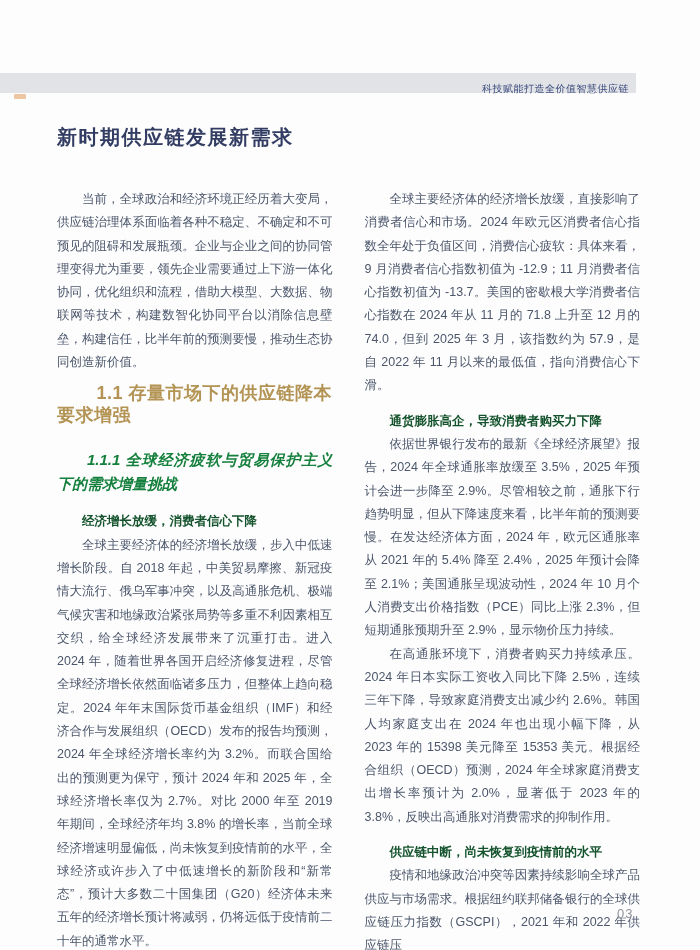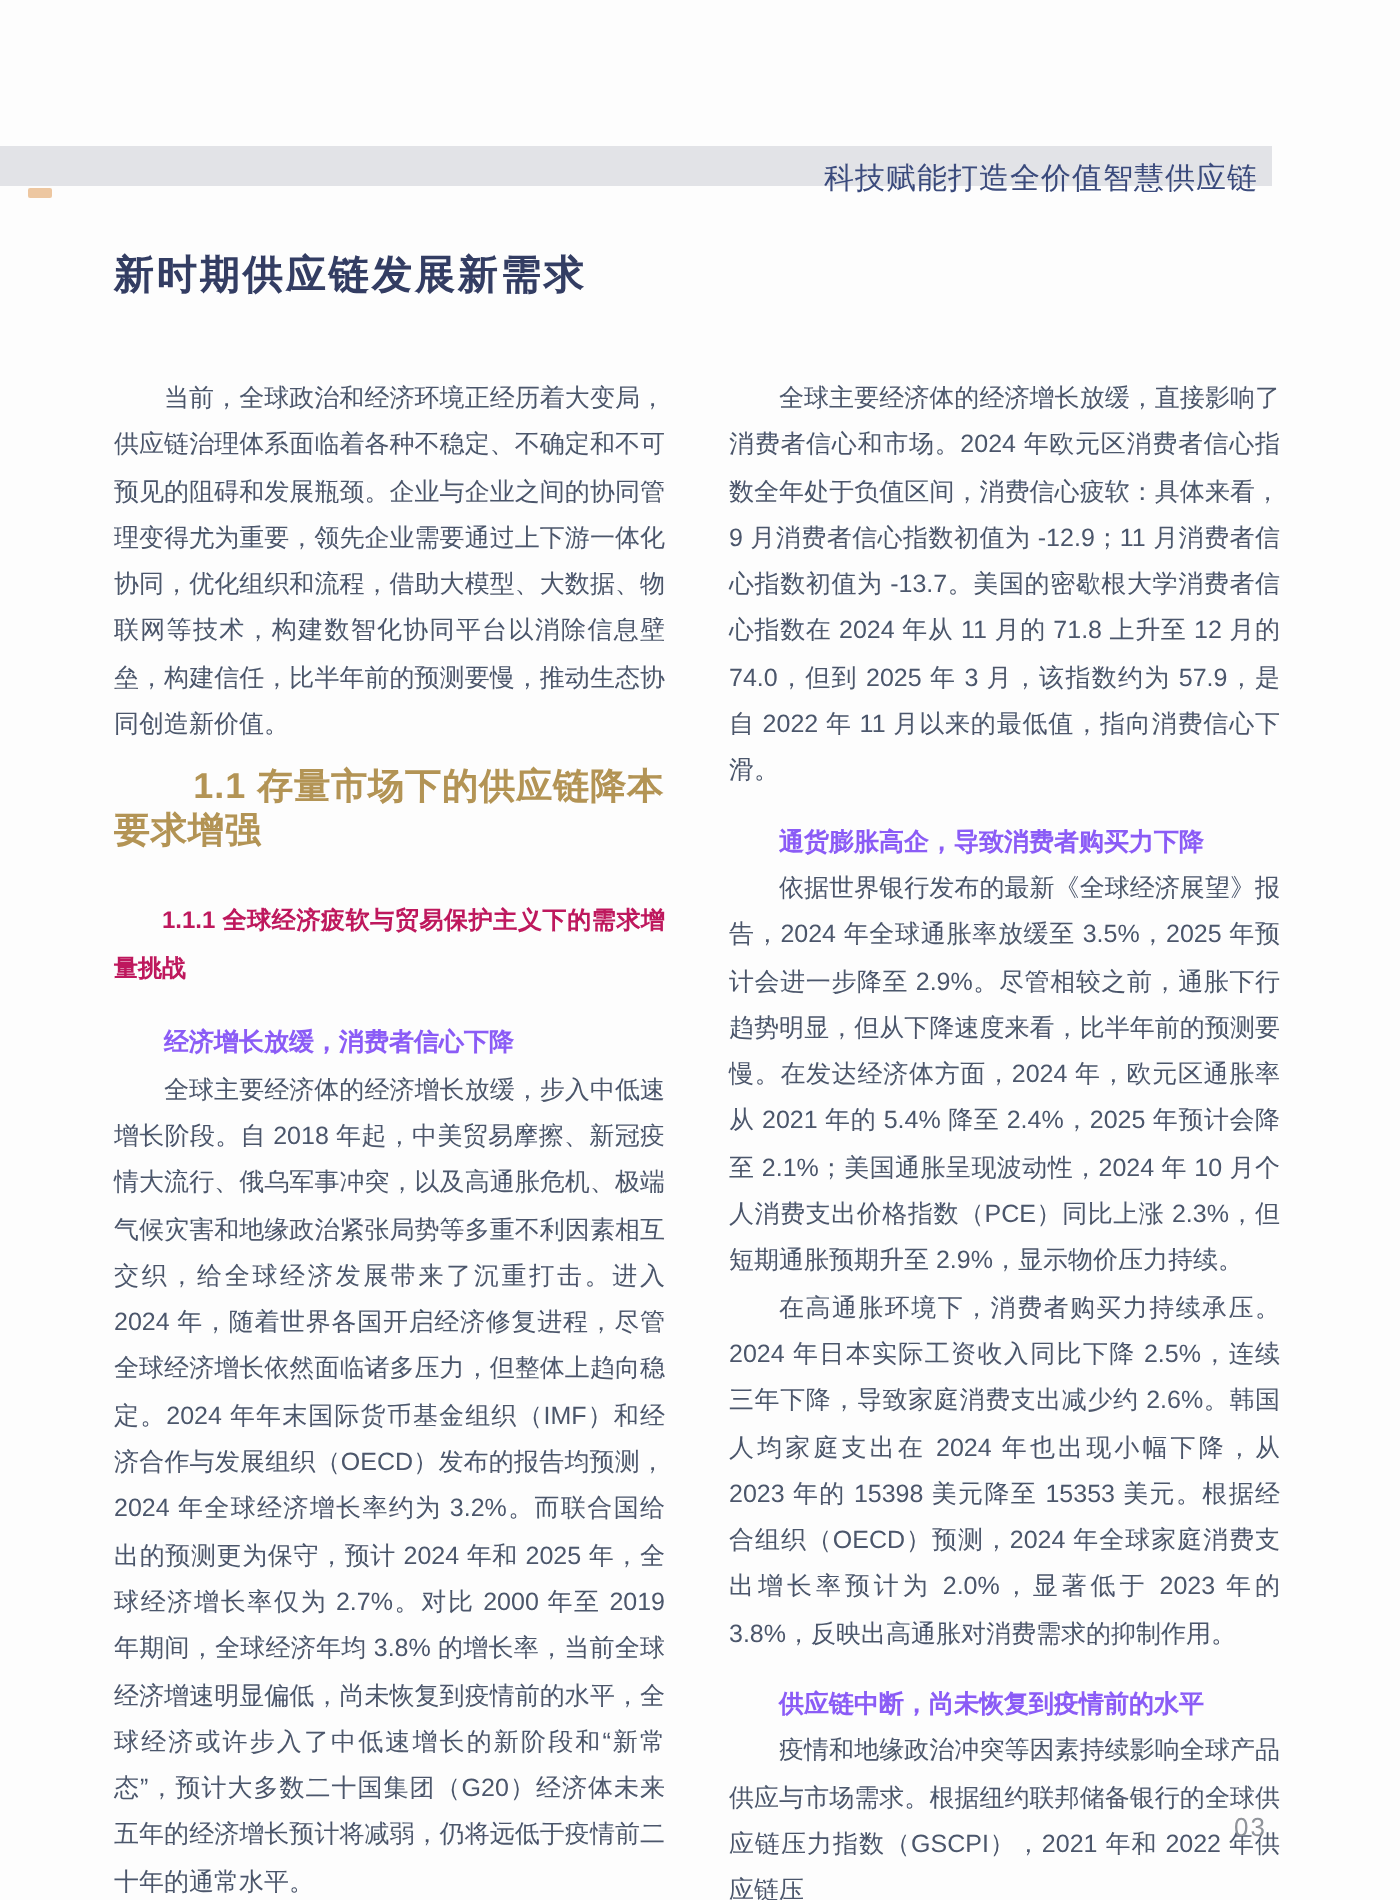--- a/index.html
+++ b/index.html
@@ -16,21 +16,21 @@
     position: absolute;
     left: 0; top: 73px;
     width: 636px; height: 20px;
     background: #e2e3e7;
     display: flex;
     align-items: center;
     justify-content: flex-end;
     padding-right: 7px;
   }
   .header-band .running-title {
-    font-size: 15px;
+    font-size: 10px;
     color: #3a4a7c;
     letter-spacing: 0.5px;
     margin-top: 12px;
   }
 
   
   .accent-dash {
     position: absolute;
     left: 14px; top: 94px;
     width: 12px; height: 5px;
@@ -72,34 +72,35 @@
     font-size: 18px;
     line-height: 22px;
     font-weight: 700;
     color: #b39455;
     text-indent: 2.2em;
     letter-spacing: 0.5px;
   }
 
   .subsection-heading {
     margin-top: 22px;
-    font-size: 12px;
+    font-size: 15px;
     line-height: 24px;
     font-weight: 700;
-    color: #be185d;
+    color: #15803d;
     text-align: justify;
     text-indent: 2em;
+    font-style: italic;
   }
 
   .para-heading {
     margin-top: 14px;
     font-size: 12.5px;
     line-height: 23.3px;
     font-weight: 700;
-    color: #8b5cf6;
+    color: #14532d;
     text-indent: 2em;
   }
   .para-heading.mid { margin-top: 12px; }
 
   .body-p.follow { margin-top: 0; }
   .body-p.after-heading { margin-top: 0; }
 
   
   .page-number {
     position: absolute;

